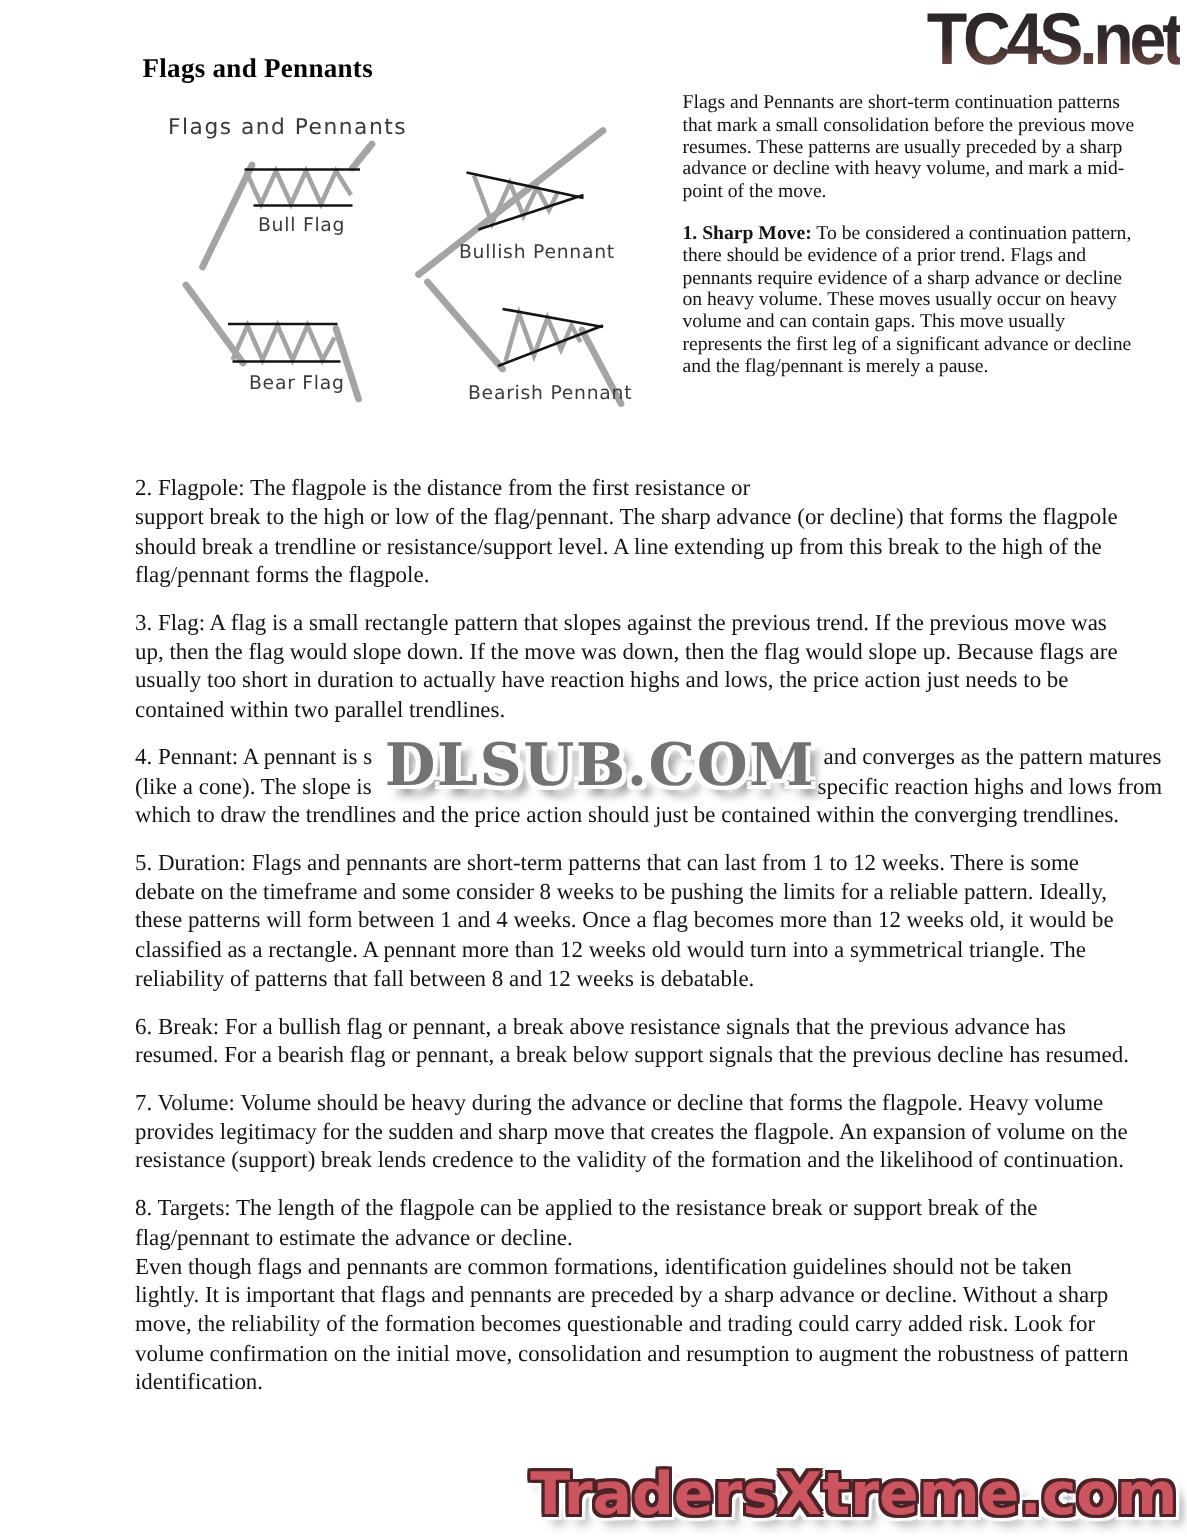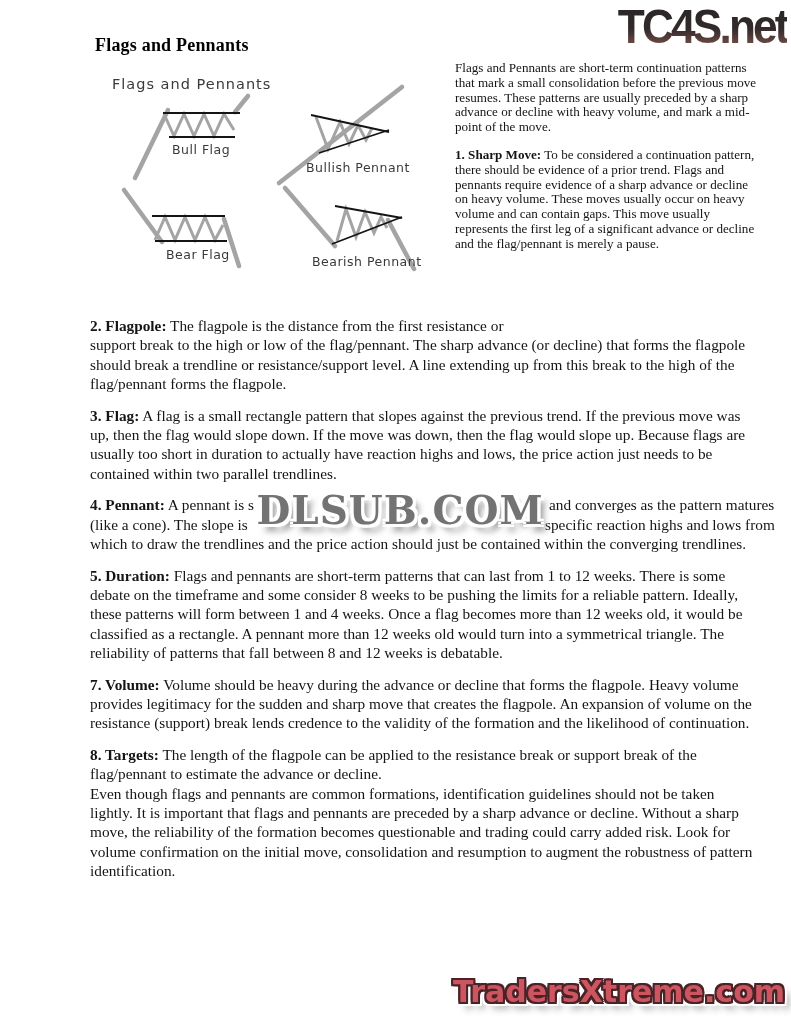--- a/index.html
+++ b/index.html
@@ -35,42 +35,42 @@
   }
   .right-col .blk{white-space:pre-line;}
   .right-col .gap{height:13px;}
   
   .main-col{
     position:absolute;left:90px;top:316px;width:700px;
     font-size:15.3px;line-height:19.3px;color:#141414;
   }
   .para{margin:0 0 12.5px 0;}
   .pbody{white-space:pre-line;}
-  .para b{font-weight:bold;}
+  .para b{font-weight:normal;}
   
   .pennant{position:relative;}
   .pline{position:relative;height:19.3px;white-space:nowrap;}
   .posted{position:absolute;top:0;}
   .posted.l1{left:459px;}
   .posted.l2{left:455px;text-align:right;}
   .watermark{
     position:absolute;left:160px;top:-8px;width:300px;text-align:center;
     font-family:"DejaVu Serif","Liberation Serif",serif;font-weight:bold;
     font-size:39px;line-height:46px;letter-spacing:1px;color:#737373;
     text-shadow:
       -3px -3px 0 #fff,3px -3px 0 #fff,-3px 3px 0 #fff,3px 3px 0 #fff,
       -3px 0 0 #fff,3px 0 0 #fff,0 -3px 0 #fff,0 3px 0 #fff,
       6px 7px 6px rgba(130,130,130,.85);
     white-space:nowrap;
   }
   
   .tx-logo{
     position:absolute;right:6px;top:974px;
     font-family:"DejaVu Sans","Liberation Sans",sans-serif;font-weight:bold;
-    font-size:30px;letter-spacing:0px;color:#cc5560;
+    font-size:39px;letter-spacing:0px;color:#cc5560;
     text-shadow:
       -2px -2px 0 #4a2328,2px -2px 0 #4a2328,-2px 2px 0 #4a2328,2px 2px 0 #4a2328,
       -2px 0 0 #4a2328,2px 0 0 #4a2328,0 -2px 0 #4a2328,0 2px 0 #4a2328,
       -4px -4px 1px #fff,4px -4px 1px #fff,-4px 4px 1px #fff,4px 4px 1px #fff,
       -4px 0 1px #fff,4px 0 1px #fff,0 -4px 1px #fff,0 4px 1px #fff,
       6px 7px 7px rgba(150,150,150,.9);
   }
 </style>
 </head>
 <body>
@@ -151,20 +151,22 @@
     <div class="pline"><span>which to draw the trendlines and the price action should just be contained within the converging trendlines.</span></div>
     <div class="watermark">DLSUB.COM</div>
   </div>
 
   <p class="para"><b>5. Duration:</b><span class="pbody"> Flags and pennants are short-term patterns that can last from 1 to 12 weeks. There is some
 debate on the timeframe and some consider 8 weeks to be pushing the limits for a reliable pattern. Ideally,
 these patterns will form between 1 and 4 weeks. Once a flag becomes more than 12 weeks old, it would be
 classified as a rectangle. A pennant more than 12 weeks old would turn into a symmetrical triangle. The
 reliability of patterns that fall between 8 and 12 weeks is debatable.</span></p>
 
+  <p class="para"><b>6. Break:</b><span class="pbody"> For a bullish flag or pennant, a break above resistance signals that the previous advance has
+resumed. For a bearish flag or pennant, a break below support signals that the previous decline has resumed.</span></p>
 
   <p class="para"><b>7. Volume:</b><span class="pbody"> Volume should be heavy during the advance or decline that forms the flagpole. Heavy volume
 provides legitimacy for the sudden and sharp move that creates the flagpole. An expansion of volume on the
 resistance (support) break lends credence to the validity of the formation and the likelihood of continuation.</span></p>
 
   <p class="para"><b>8. Targets:</b><span class="pbody"> The length of the flagpole can be applied to the resistance break or support break of the
 flag/pennant to estimate the advance or decline.
 Even though flags and pennants are common formations, identification guidelines should not be taken
 lightly. It is important that flags and pennants are preceded by a sharp advance or decline. Without a sharp
 move, the reliability of the formation becomes questionable and trading could carry added risk. Look for

